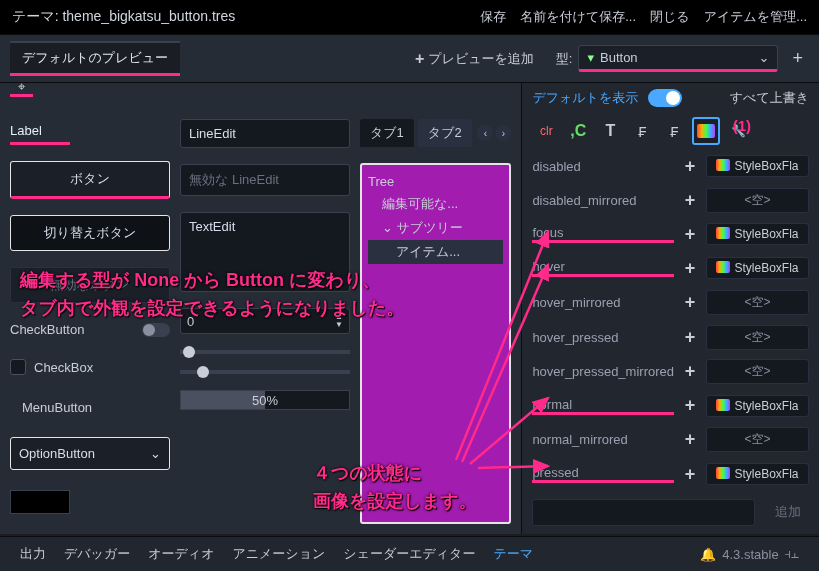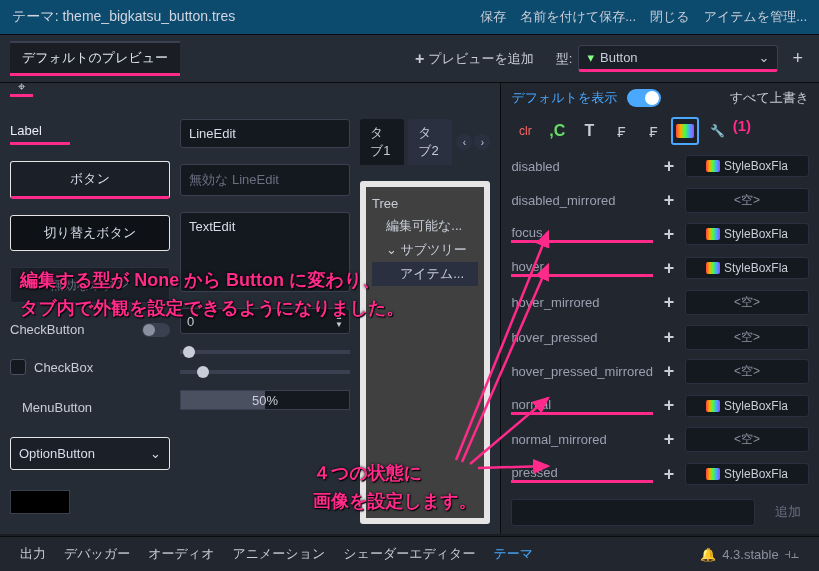--- a/index.html
+++ b/index.html
@@ -1,17 +1,17 @@
 <!DOCTYPE html>
 <html><head>
 <meta charset="utf-8">
 <style>
 * { box-sizing: border-box; margin: 0; padding: 0; font-family: "Segoe UI", Arial, sans-serif; }
 body { background: #1a1d24; color: #c8cdd8; font-size: 13px; width: 819px; height: 571px; overflow: hidden; position: relative; }
-.titlebar { display: flex; align-items: center; justify-content: space-between; padding: 8px 12px; background: #0c4a6e; border-bottom: 1px solid #0a0c10; }
+.titlebar { display: flex; align-items: center; justify-content: space-between; padding: 8px 12px; background: #000000; border-bottom: 1px solid #0a0c10; }
 .titlebar-title { color: #d0d5e0; font-size: 14px; }
 .titlebar-actions { display: flex; gap: 14px; }
 .titlebar-actions span { cursor: pointer; color: #c8cdd8; }
 .header2 { display: flex; align-items: center; padding: 6px 10px; background: #262c36; border-bottom: 1px solid #0a0c10; }
 .tab-active { background: #1a1d24; padding: 6px 12px; border-top: 2px solid #3a4050; color: #e0e5f0; }
 .header2 .spacer { flex: 1; }
 .add-preview { display: flex; align-items: center; gap: 4px; padding: 4px 10px; color: #c8cdd8; cursor: pointer; }
 .plus { font-weight: bold; font-size: 16px; }
 .type-label { margin: 0 6px 0 12px; color: #c8cdd8; }
 .type-select { display: flex; align-items: center; gap: 6px; background: #1a1f28; border: 1px solid #3a4050; padding: 4px 8px; width: 200px; cursor: pointer; border-radius: 3px; }
@@ -30,21 +30,21 @@
 .lineedit { background: #14181f; border: 1px solid #3a4050; padding: 6px 8px; border-radius: 3px; color: #d8ddeb; }
 .lineedit.ph { color: #6a7080; }
 .tabrow { display: flex; gap: 4px; align-items: center; }
 .tabrow .tb { padding: 5px 10px; background: #2a3040; border-radius: 3px 3px 0 0; cursor: pointer; }
 .tabrow .tb.active { background: #14181f; }
 .tabrow .navs { margin-left: auto; display: flex; gap: 2px; }
 .navbtn { width: 16px; height: 16px; background: #2a3040; border-radius: 8px; display: flex; align-items: center; justify-content: center; font-size: 10px; cursor: pointer; }
 .spin { display: flex; align-items: center; background: #14181f; border: 1px solid #3a4050; padding: 4px 6px; border-radius: 3px; }
 .spin .v { flex: 1; }
 .spin .ar { display: flex; flex-direction: column; font-size: 8px; line-height: 8px; cursor: pointer; }
-.tree { background: #404040; border: 6px solid #e5e5e5; border-radius: 3px; padding: 6px; }
+.tree { background: #a21caf; border: 2px solid #e5e5e5; border-radius: 3px; padding: 6px; }
 .tree .row { padding: 3px 0; }
 .tree .sub { padding-left: 14px; }
 .checkrow { display: flex; align-items: center; gap: 8px; padding: 3px 0; }
 .cbx { width: 16px; height: 16px; border: 1px solid #4a5060; border-radius: 3px; background: #14181f; }
 .toggle-sw { width: 28px; height: 14px; background: #3a4050; border-radius: 8px; position: relative; margin-left: auto; }
 .toggle-sw::after { content: ""; position: absolute; width: 12px; height: 12px; background: #8a90a0; border-radius: 50%; top: 1px; left: 1px; }
 .slider-row { display: flex; align-items: center; gap: 8px; }
 .slider { flex: 1; height: 4px; background: #3a4050; position: relative; }
 .slider .thumb { position: absolute; width: 12px; height: 12px; background: #c8cdd8; border-radius: 50%; top: -4px; }
 .prog-row { display: flex; align-items: center; gap: 8px; }
@@ -63,21 +63,21 @@
 .override-all { margin-left: auto; color: #c8cdd8; }
 .icon-tabs { display: flex; gap: 4px; padding: 4px 10px; align-items: center; position: relative; }
 .itab { width: 28px; height: 28px; display: flex; align-items: center; justify-content: center; cursor: pointer; border-radius: 3px; font-size: 12px; }
 .itab.sel { border: 2px solid #4aa8ff; background: #1a1f28; }
 .itab .rainbow { width: 18px; height: 14px; background: linear-gradient(90deg,#ff4444,#ffaa00,#44ff44,#44aaff,#aa44ff); border-radius: 2px; }
 .annot-1 { position: absolute; right: 68px; top: 4px; color: #ff2a8a; font-weight: bold; font-size: 15px; }
 .prop-list { flex: 1; overflow: hidden; display: flex; flex-direction: column; }
 .prop-row { display: flex; align-items: center; padding: 6px 10px; gap: 6px; min-height: 34px; }
 .prop-name { flex: 1; color: #9aa0b0; font-size: 13px; white-space: nowrap; overflow: hidden; text-overflow: ellipsis; }
 .prop-plus { width: 20px; text-align: center; font-size: 18px; font-weight: bold; cursor: pointer; color: #c8cdd8; }
-.prop-val { width: 124px; display: flex; align-items: center; gap: 4px; justify-content: center; background: #14181f; border: 1px solid #2a3040; padding: 3px 4px; border-radius: 3px; font-size: 12px; }
+.prop-val { width: 103px; display: flex; gap: 4px; justify-content: center; background: #14181f; border: 1px solid #2a3040; padding: 3px 4px; border-radius: 3px; font-size: 12px; }
 .prop-val .rb { width: 14px; height: 12px; background: linear-gradient(90deg,#ff4444,#ffaa00,#44ff44,#44aaff,#aa44ff); border-radius: 2px; }
 .prop-val.empty { justify-content: center; color: #8a90a0; }
 .filter-row { display: flex; padding: 8px 10px; gap: 12px; }
 .filter-in { flex: 1; background: #14181f; border: 1px solid #2a3040; padding: 5px 8px; border-radius: 3px; color: #6a7080; }
 .addlbl { color: #6a7080; padding: 4px 8px; }
 .bottom { position: absolute; bottom: 0; left: 0; right: 0; display: flex; align-items: center; padding: 8px 20px; background: #21262f; border-top: 1px solid #0a0c10; gap: 18px; }
 .bottom span { cursor: pointer; }
 .bottom .active { color: #4aa8ff; }
 .bottom .ver { margin-left: auto; color: #8a90a0; display: flex; align-items: center; gap: 6px; }
 .pink-under { border-bottom: 3px solid #ff2a8a; }

